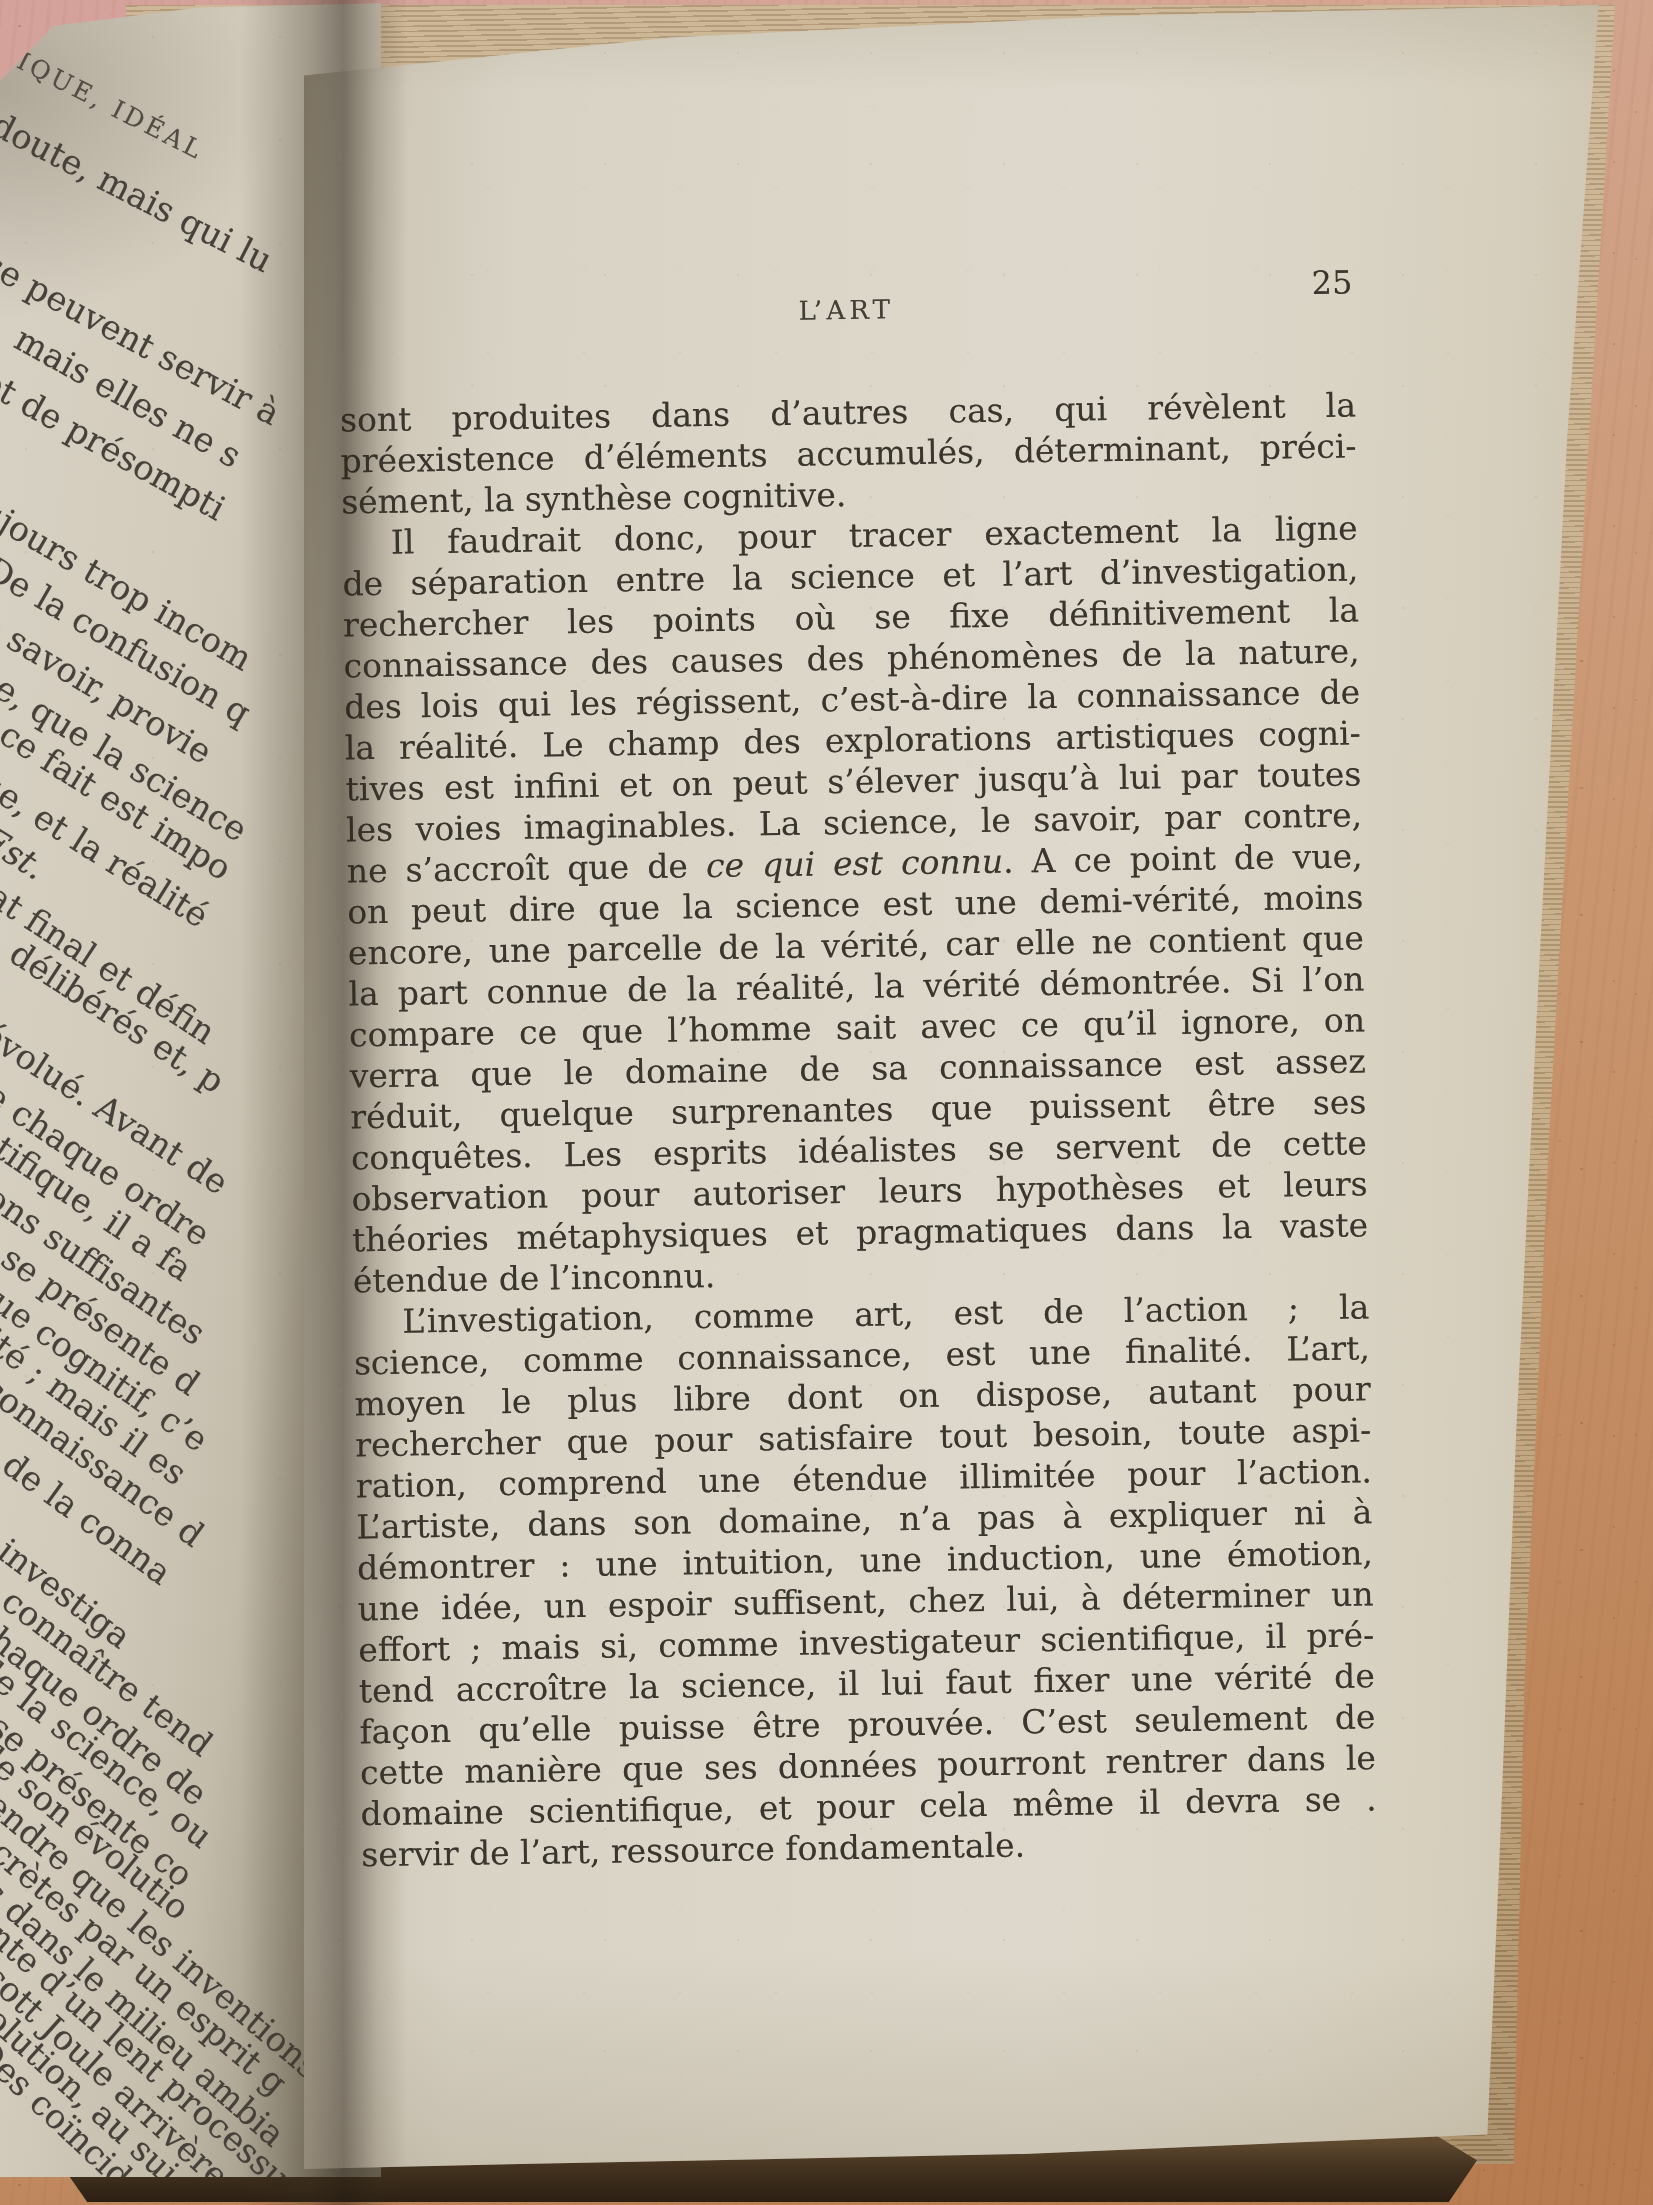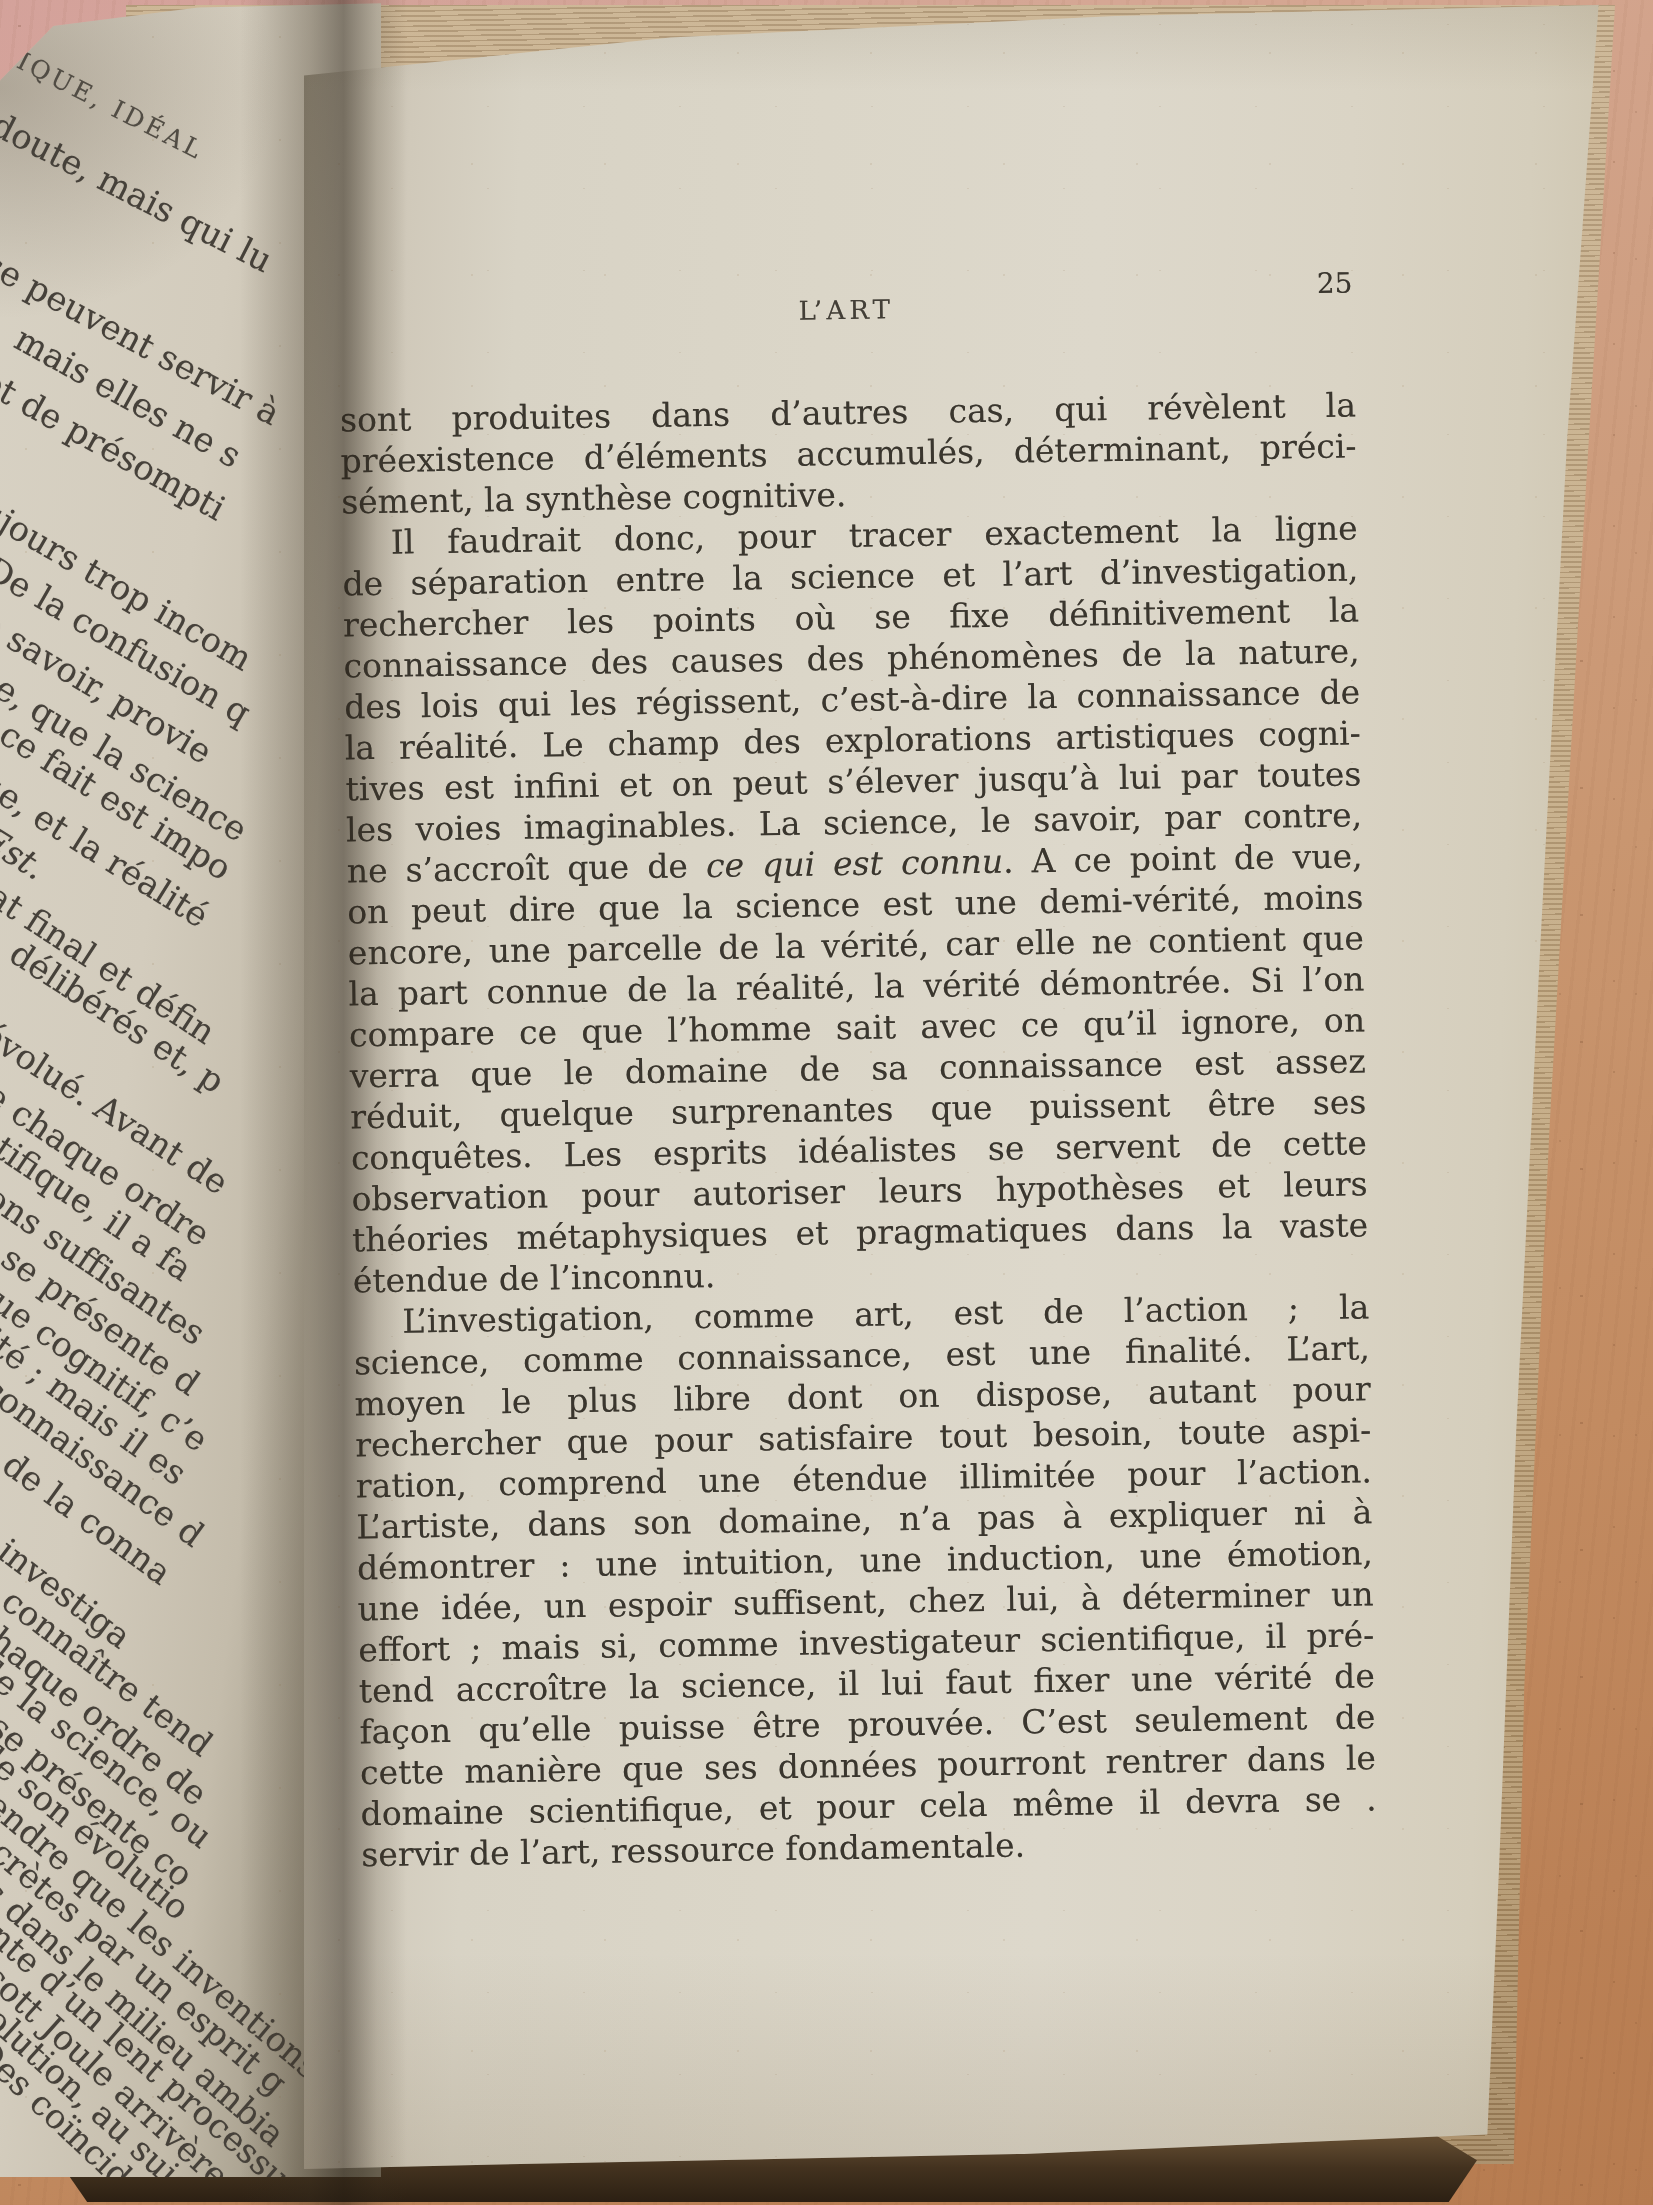--- a/index.html
+++ b/index.html
@@ -63,21 +63,21 @@
     background:linear-gradient(90deg, rgba(55,45,30,0) 0%, rgba(55,45,30,.30) 42%, rgba(38,30,20,.46) 62%, rgba(55,45,30,.16) 82%, rgba(55,45,30,0) 100%);}
 
   
   #rtext{position:absolute;left:34px;top:275px;width:1016px;
     transform:rotate(-0.85deg);transform-origin:50% 0;
     color:#3a362e;font-size:33px;line-height:41px;
     text-shadow:0 0 0.5px rgba(58,54,46,.45);}
   .runhead{position:relative;height:39px;margin-bottom:73px;}
   .runtitle{position:absolute;left:0;right:0;top:10.2px;text-align:center;
     font-size:26px;letter-spacing:4.2px;color:#433f37;}
-  .pagenum{position:absolute;right:1.7px;top:-10.2px;font-size:28px;color:#3a362e;}
+  .pagenum{position:absolute;right:1.7px;top:-10.2px;font-size:32px;color:#3a362e;}
   .ln{white-space:nowrap;height:41px;}
   .j{text-align:justify;text-align-last:justify;}
   .last{text-align:left;}
   .ind{padding-left:49px;}
   .it{font-style:italic;}
 </style>
 </head>
 <body>
 
 <div id="canvas">

